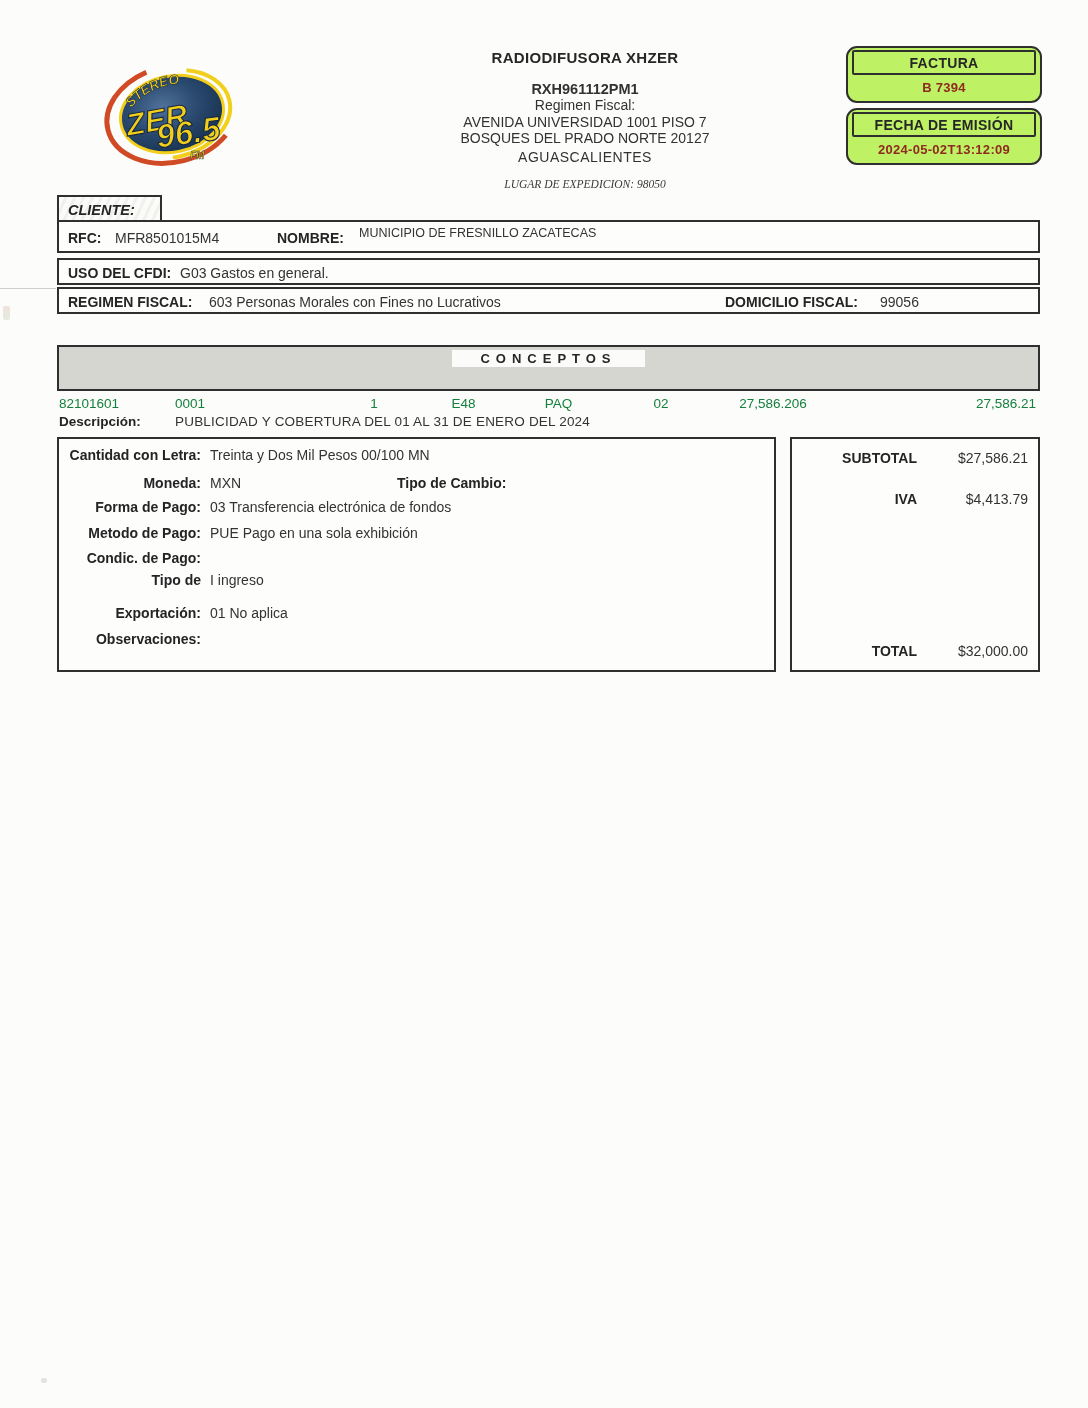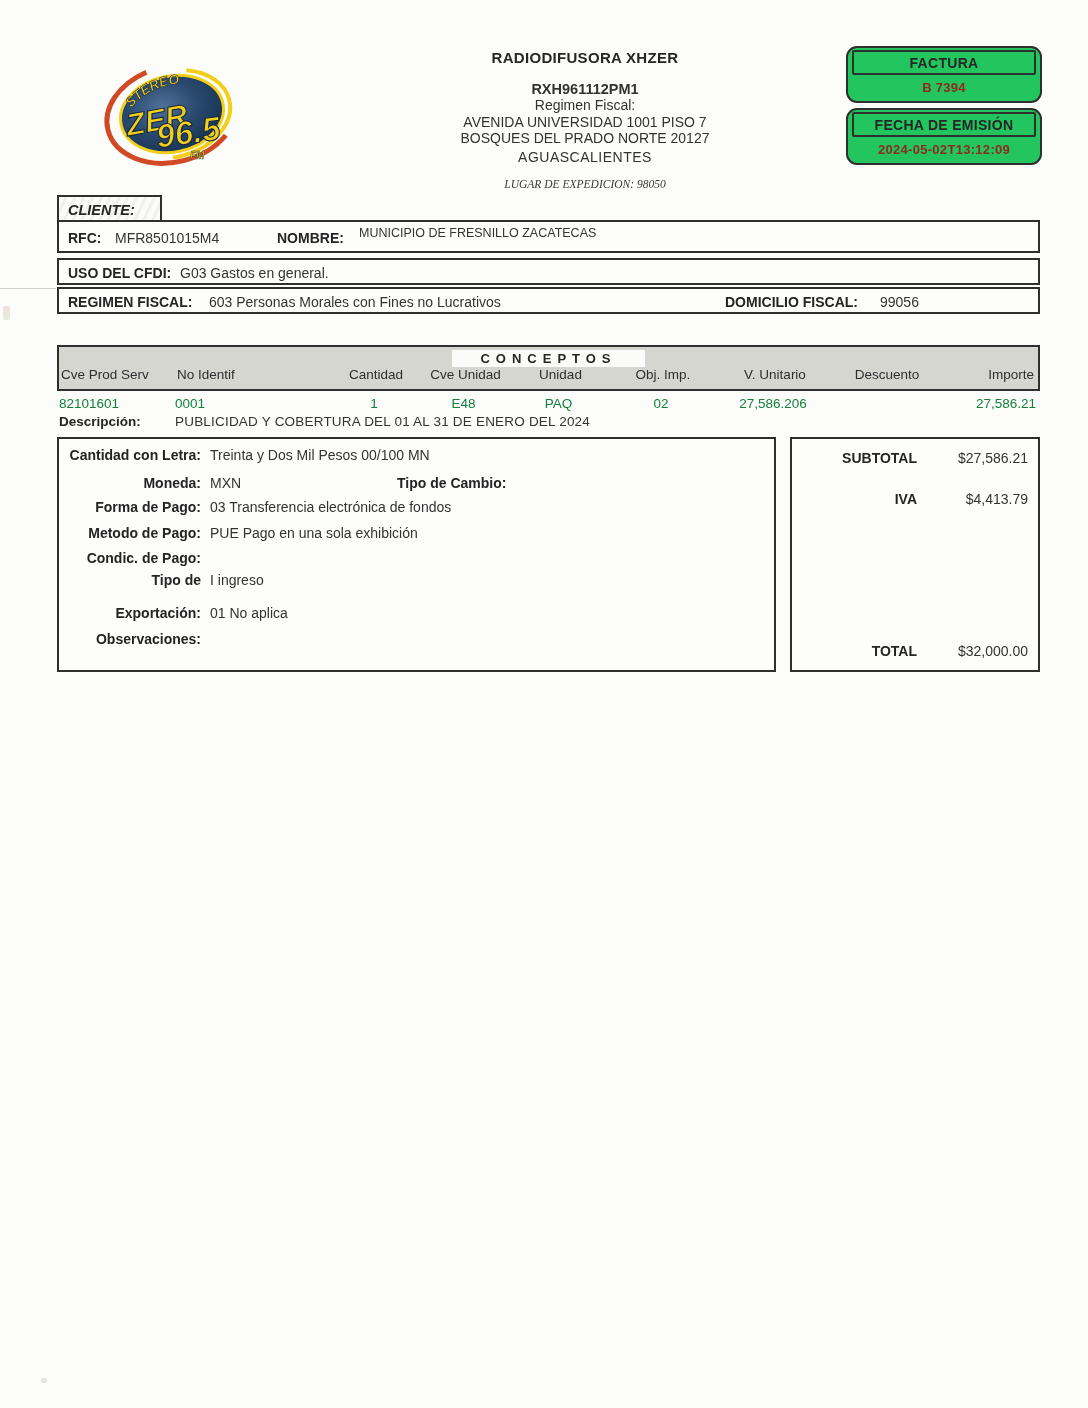--- a/index.html
+++ b/index.html
@@ -13,21 +13,21 @@
     overflow:hidden;
   }
   
   .logo-wrap{position:absolute;left:98px;top:50px;width:148px;height:128px;}
   .emitter{position:absolute;left:370px;top:50px;width:430px;text-align:center;line-height:16.5px;font-size:14px;color:#323232;}
   .emitter .name{font-weight:bold;font-size:15px;margin-bottom:14px;letter-spacing:.3px;color:#262626;}
   .emitter .rfc{font-weight:bold;font-size:14.5px;}
   .emitter .city{margin-top:2px;letter-spacing:.5px;}
   .emitter .exped{margin-top:11px;font-style:italic;font-size:11.5px;color:#3a3a3a;font-family:Liberation Serif, serif;}
   .invoice-boxes{position:absolute;left:846px;top:46px;width:196px;}
-  .doc-box{border:2px solid #2f2f2f;border-radius:11px;margin-bottom:5px;background:#22c55e;}
+  .doc-box{border:2px solid #2f2f2f;border-radius:11px;margin-bottom:5px;background:#bef264;}
   .doc-box-header{
     border:2px solid #2f2f2f;border-radius:2px;
     margin:2px 4px 0 4px;padding:3px 0 2px;
     text-align:center;font-weight:bold;font-size:14px;color:#262626;letter-spacing:.3px;
   }
   .doc-box-value{text-align:center;font-weight:bold;font-size:13px;padding:5px 0 6px;letter-spacing:.3px;}
   
   .cliente-tab{
     position:absolute;left:57px;top:195px;width:92px;height:25px;
     border:2px solid #2f2f2f;
@@ -160,31 +160,20 @@
     <span class="lbl" style="left:9px;top:5px;">REGIMEN FISCAL:</span>
     <span class="val" style="left:150px;top:5px;">603 Personas Morales con Fines no Lucrativos</span>
     <span class="lbl" style="left:666px;top:5px;">DOMICILIO FISCAL:</span>
     <span class="val" style="left:821px;top:5px;">99056</span>
   </div>
 
   <div class="concept-head">
     <div class="concept-title">
       <span>CONCEPTOS</span>
     </div>
-    <div class="cols">
-      <span class="c1">Cve Prod Serv</span>
-      <span class="c2">No Identif</span>
-      <span class="c3">Cantidad</span>
-      <span class="c4">Cve Unidad</span>
-      <span class="c5">Unidad</span>
-      <span class="c6">Obj. Imp.</span>
-      <span class="c7">V. Unitario</span>
-      <span class="c8">Descuento</span>
-      <span class="c9">Importe</span>
-    </div>
   </div>
 
   <div class="concept-row">
     <span class="c1">82101601</span>
     <span class="c2">0001</span>
     <span class="c3">1</span>
     <span class="c4">E48</span>
     <span class="c5">PAQ</span>
     <span class="c6">02</span>
     <span class="c7">27,586.206</span>

